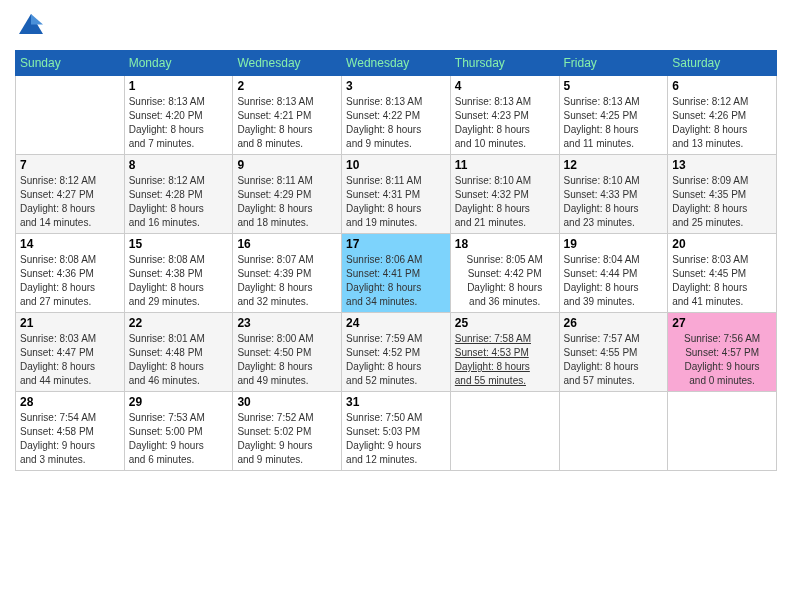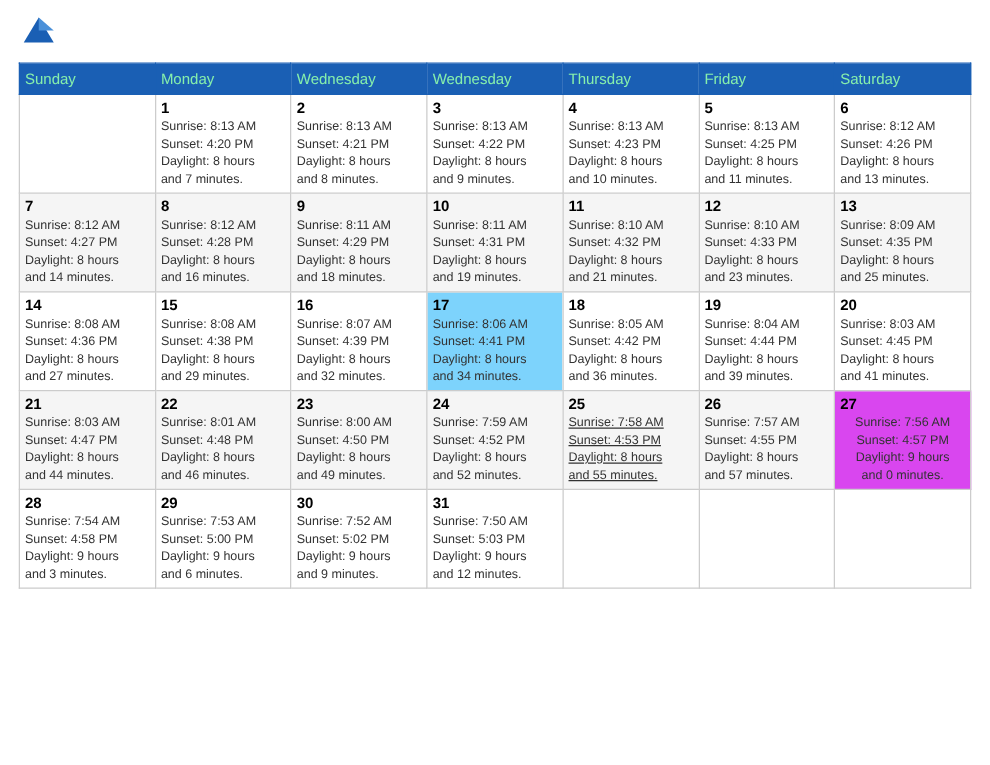--- a/index.html
+++ b/index.html
@@ -257,21 +257,21 @@
           </td>
           <td style="background-color: #7dd3fc;">
             <span class="day-num">17</span>
             <div class="day-info" style="white-space: pre-line;">Sunrise: 8:06 AM
 Sunset: 4:41 PM
 Daylight: 8 hours
 and 34 minutes.</div>
           </td>
           <td style="background-color: rgb(255, 255, 255);">
             <span class="day-num">18</span>
-            <div class="day-info" style="white-space: pre-line;">Sunrise: 8:05 AM
+            <div class="day-info" style="white-space: pre-line; text-align: center;">Sunrise: 8:05 AM
 Sunset: 4:42 PM
 Daylight: 8 hours
 and 36 minutes.</div>
           </td>
           <td style="background-color: rgb(255, 255, 255);">
             <span class="day-num">19</span>
             <div class="day-info" style="white-space: pre-line;">Sunrise: 8:04 AM
 Sunset: 4:44 PM
 Daylight: 8 hours
 and 39 minutes.</div>
@@ -320,21 +320,21 @@
 Daylight: 8 hours
 and 55 minutes.</div>
           </td>
           <td style="background-color: rgb(245, 245, 245);">
             <span class="day-num">26</span>
             <div class="day-info" style="white-space: pre-line;">Sunrise: 7:57 AM
 Sunset: 4:55 PM
 Daylight: 8 hours
 and 57 minutes.</div>
           </td>
-          <td style="background-color: #d946ef;">
+          <td style="background-color: #f9a8d4;">
             <span class="day-num">27</span>
             <div class="day-info" style="white-space: pre-line; text-align: center;">Sunrise: 7:56 AM
 Sunset: 4:57 PM
 Daylight: 9 hours
 and 0 minutes.</div>
           </td>
         </tr>
         <tr>
           <td style="background-color: rgb(255, 255, 255);">
             <span class="day-num">28</span>

